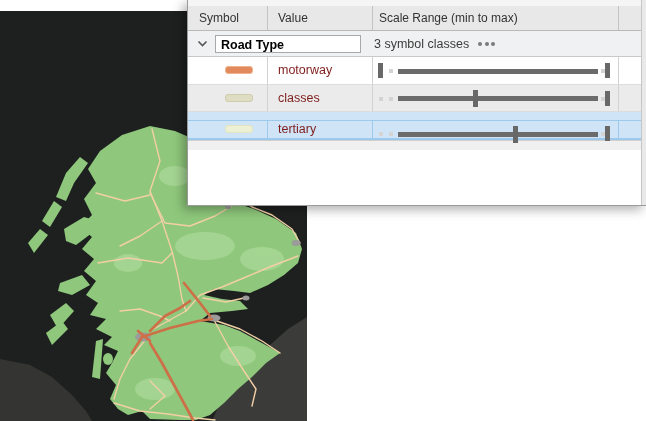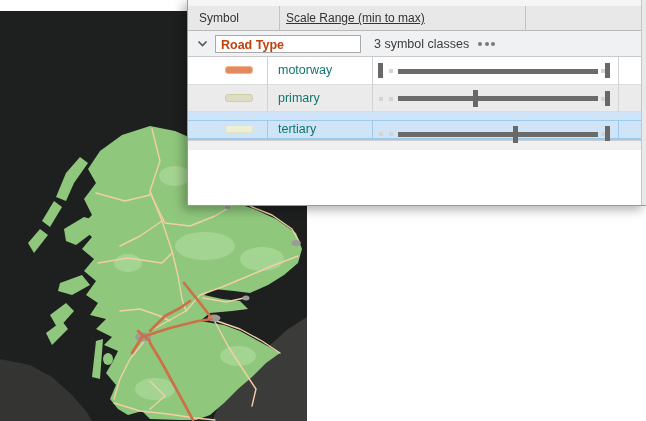--- a/index.html
+++ b/index.html
@@ -28,50 +28,50 @@
     box-sizing:border-box;font-size:12.5px;color:var(--text-primary,#2e2e2e);
   }
   .panel-inner{position:absolute;left:0;top:0;right:5px;bottom:0;}
   .right-gutter{position:absolute;right:0;top:0;width:5px;bottom:0;
     background:#e9e9e9;border-left:1px solid #c6c6c6;box-sizing:border-box;}
   .top-strip{height:6px;background:#f5f5f5;}
   .hdr{display:flex;height:25px;background:var(--panel-header-bg,#e8e8e8);
     border-bottom:1px solid #b9b9b9;box-sizing:border-box;}
   .hdr .hcell{box-sizing:border-box;border-right:1px solid #c3c3c3;
     font-size:12px;color:#333;display:flex;align-items:center;}
-  .hc-symbol{width:92px;padding-left:11px;}
+  .hc-symbol{width:80px;padding-left:11px;}
   .hc-value{width:105px;padding-left:10px;}
-  .hc-scale{width:246px;padding-left:6px;text-decoration:underline;}
+  .hc-scale{width:246px;padding-left:6px;}
   .hc-extra{flex:1;border-right:none !important;}
   .layer-row{display:flex;align-items:center;height:26px;
     background:var(--panel-layer-row-bg,#f0f1f2);
     border-bottom:1px solid #c9c9c9;box-sizing:border-box;}
   .chev{margin-left:9px;display:flex;align-items:center;}
   .layer-input{margin-left:7px;width:146px;height:18px;line-height:18px;
     background:#fff;border:1px solid #a9a9a9;box-sizing:border-box;
-    padding-left:5px;font-weight:bold;font-size:12.5px;color:#c2410c;}
+    padding-left:5px;font-weight:bold;font-size:12.5px;color:#000000;}
   .classes-label{margin-left:13px;color:#3c3c3c;}
   .dots{margin-left:9px;display:flex;gap:2.5px;align-items:center;cursor:pointer;}
   .dots i{width:4px;height:4px;border-radius:50%;background:#7a7a7a;display:block;}
   
   .row{display:flex;height:27.5px;box-sizing:border-box;background:var(--row-bg,#fff);}
   .row:nth-child(even){background:var(--row-alt-bg,#ebebeb);}
   .row .cell{box-sizing:border-box;border-right:1px solid #d2d2d2;
     border-bottom:1px solid #dcdcdc;position:relative;display:flex;align-items:center;}
   .c-symbol{width:80px;}
   .c-value{width:105px;padding-left:10px;}
   .c-scale{width:246px;}
   .c-extra{flex:1;border-right:none !important;}
   .row.selected{background:var(--selected-row-bg,#cfe5f7) !important;}
   .row.selected .cell{border-color:var(--selected-row-border,#9dc9ec);
     box-shadow:inset 0 1px 0 var(--selected-row-border,#9dc9ec),
                inset 0 -1px 0 var(--selected-row-border,#9dc9ec);margin-top:8px;}
   .swatch{display:block;margin-left:37px;width:26px;height:6px;border-radius:3px;
     border:1.5px solid transparent;box-sizing:content-box;}
-  .val-label{font-size:12.5px;color:#0f766e;}
+  .val-label{font-size:12.5px;color:#7f1d1d;}
   .slider{position:absolute;left:0;top:0;width:100%;height:100%;}
   .track{position:absolute;top:11.5px;height:5px;background:var(--slider-track,#6b6b6b);}
   .tick{position:absolute;top:12px;width:4px;height:4px;background:var(--slider-tick,#d4d4d4);}
   .handle{position:absolute;top:6px;width:5px;height:15px;background:var(--slider-handle,#686868);cursor:ew-resize;}
   .handle.mid{top:5.5px;height:17px;}
   .footer-strip{height:10.5px;background:#f0f0f0;border-top:1px solid #cfcfcf;box-sizing:border-box;}
 </style>
 </head>
 <body>
 
@@ -150,20 +150,21 @@
       </g>
     </svg>
   </div>
 
   <div class="panel">
     <div class="panel-inner">
       <div class="top-strip"></div>
 
       <div class="hdr">
         <div class="hcell hc-symbol">Symbol</div>
+        <div class="hcell hc-value">Value</div>
         <div class="hcell hc-scale">Scale Range (min to max)</div>
         <div class="hcell hc-extra"></div>
       </div>
 
       <div class="layer-row">
         <span class="chev">
           <svg width="11" height="7">
               <polyline points="1.5,1.5 5.5,5.5 9.5,1.5" fill="none" stroke="#555555" stroke-width="1.6"></polyline>
             </svg>
         </span>
@@ -193,21 +194,21 @@
                 <div class="handle" style="left: 232px;"></div>
               </div>
       </div>
       <div class="cell c-extra"></div>
     </div>
           <div class="row">
       <div class="cell c-symbol">
         <span class="swatch" style="background: rgb(222, 220, 194); border-color: rgb(207, 205, 170);"></span>
       </div>
       <div class="cell c-value">
-        <span class="val-label">primary</span>
+        <span class="val-label">classes</span>
       </div>
       <div class="cell c-scale">
         <div class="slider">
                 <div class="track" style="left: 25px; width: 200px;"></div>
                 <div class="tick" style="left: 6px;"></div>
                 <div class="tick" style="left: 16px;"></div>
                 <div class="tick" style="left: 228px;"></div>
                 <div class="handle mid" style="left: 100px;"></div>
                 <div class="handle" style="left: 232px;"></div>
               </div>

